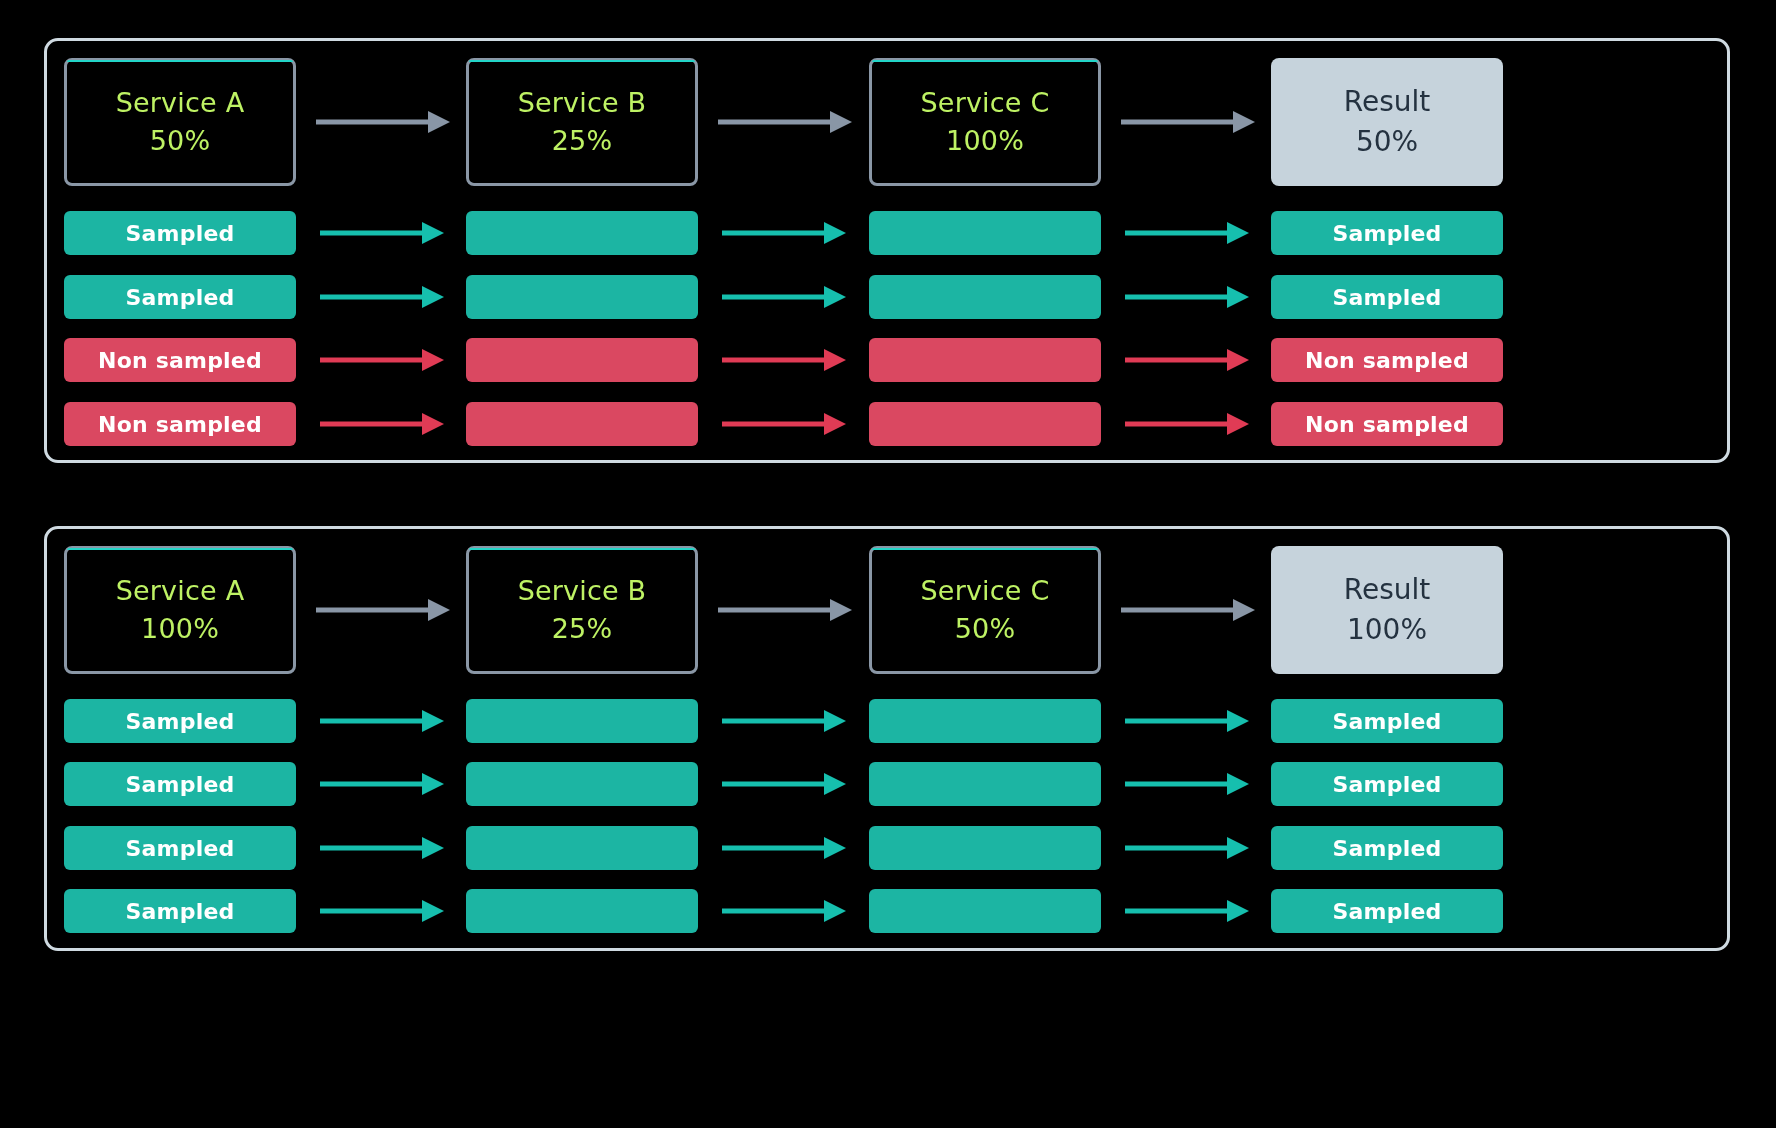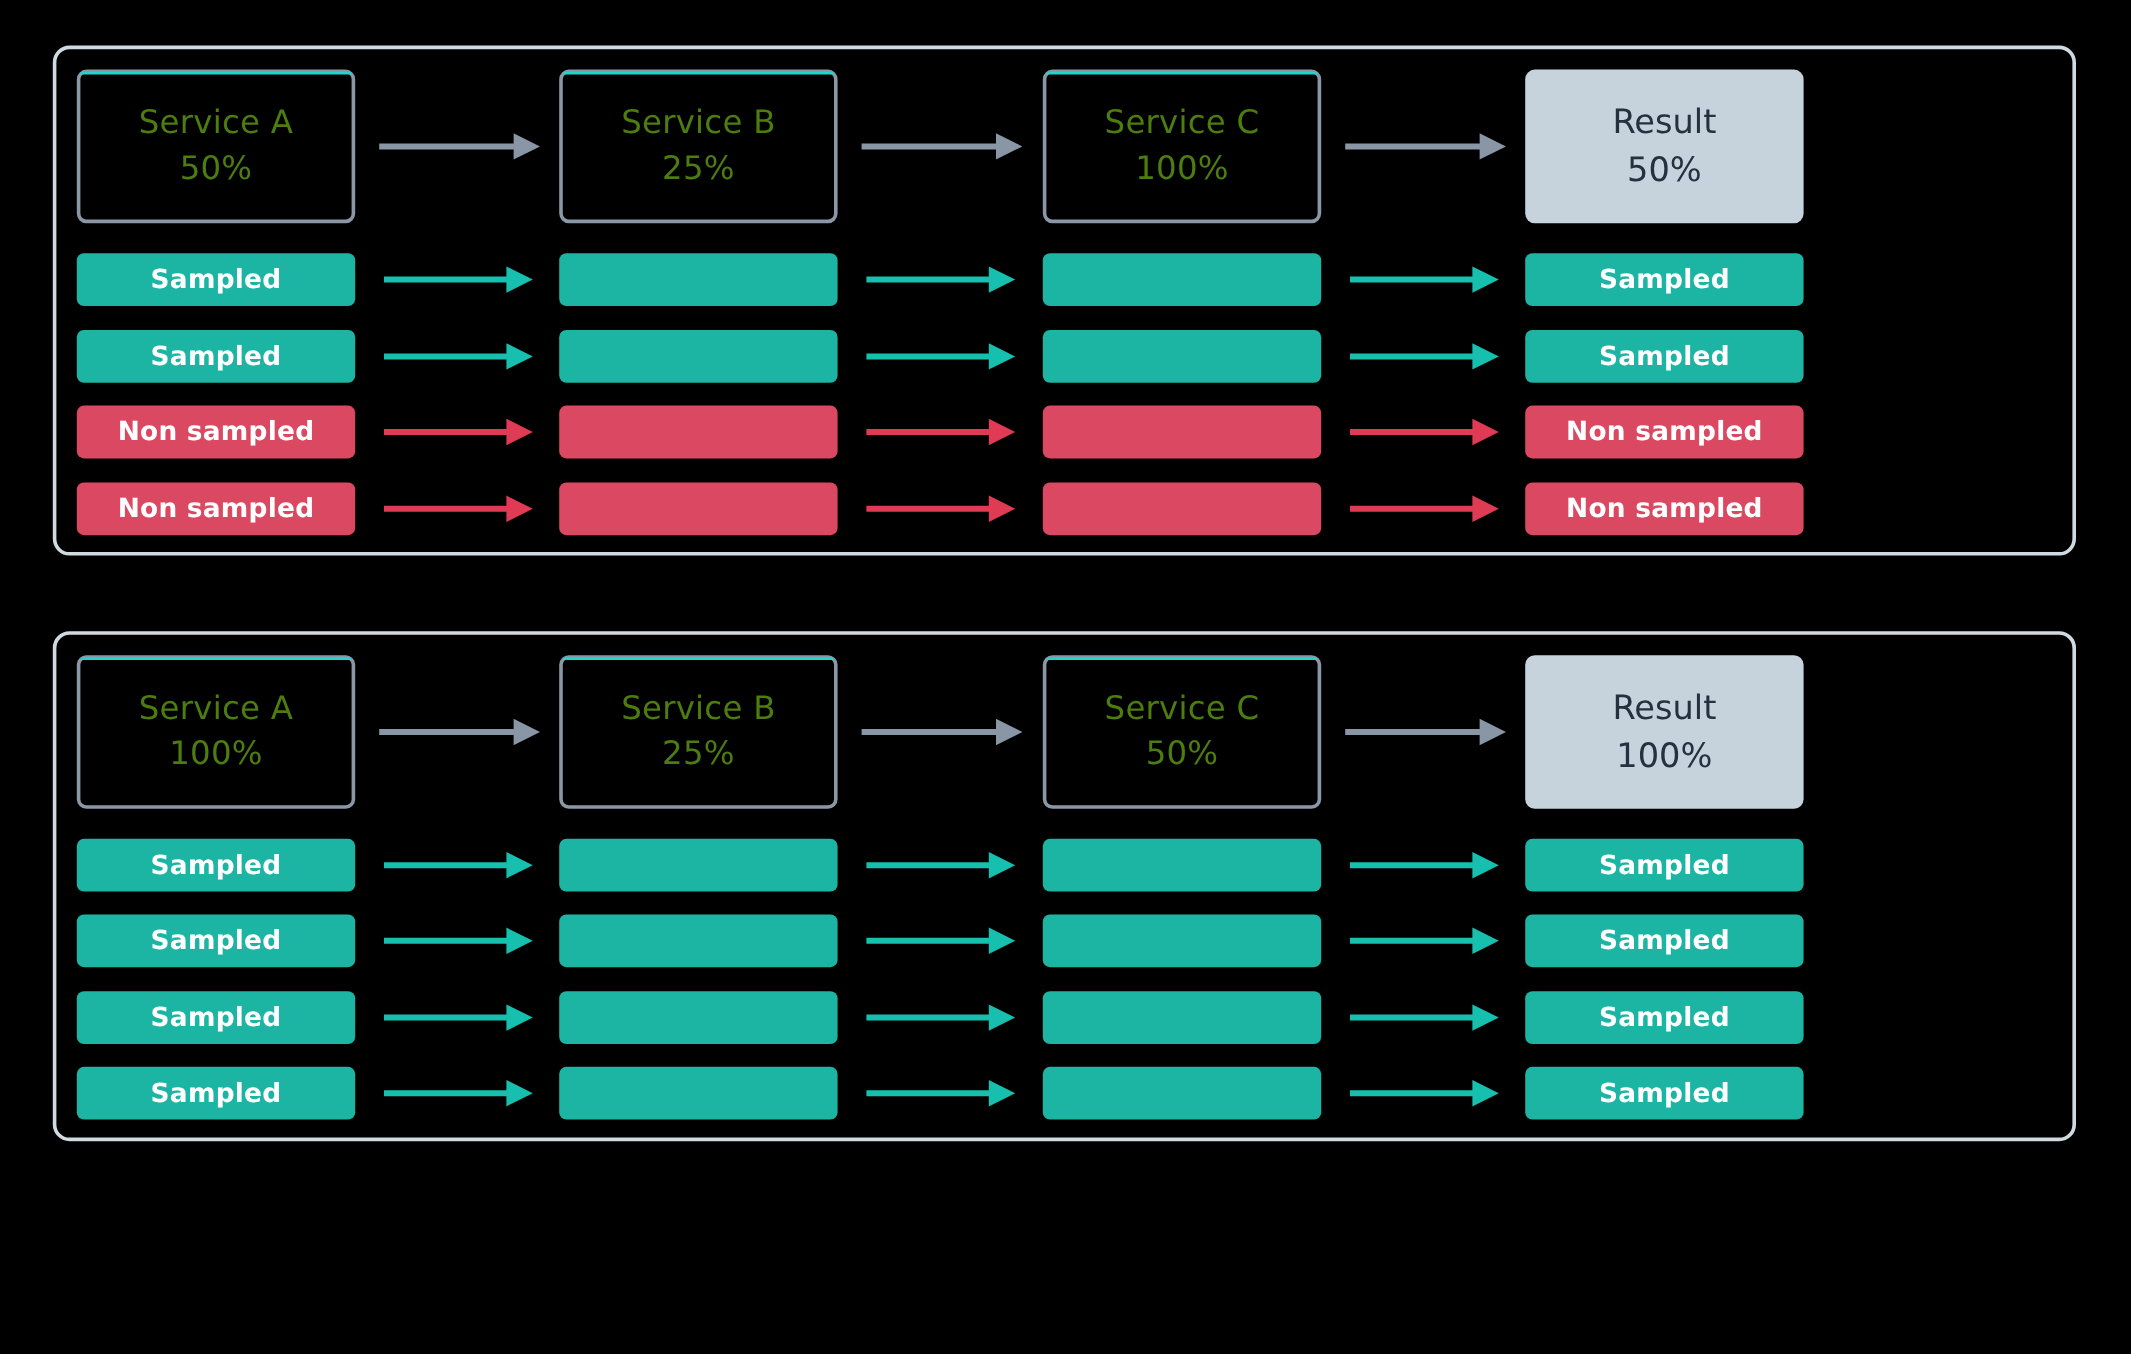--- a/index.html
+++ b/index.html
@@ -38,21 +38,21 @@
     box-sizing: border-box;
     height: 128px;
     border: 3px solid #8a97a6;
     border-top: 3px solid #8a97a6;
     border-radius: 8px;
     background: #000000;
     display: flex;
     flex-direction: column;
     align-items: center;
     justify-content: center;
-    color: #4d7c0f;
+    color: #bef264;
     font-size: 27px;
     line-height: 1.42;
     letter-spacing: .2px;
   }
   .svc-box::after {
     content: "";
     position: absolute;
     left: 0; right: 0; top: -1px;
     height: 2px;
     background: #23d5c8;

